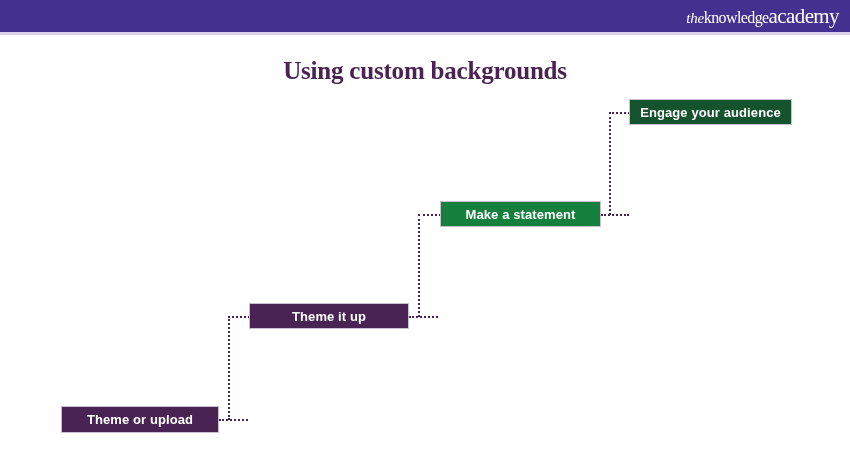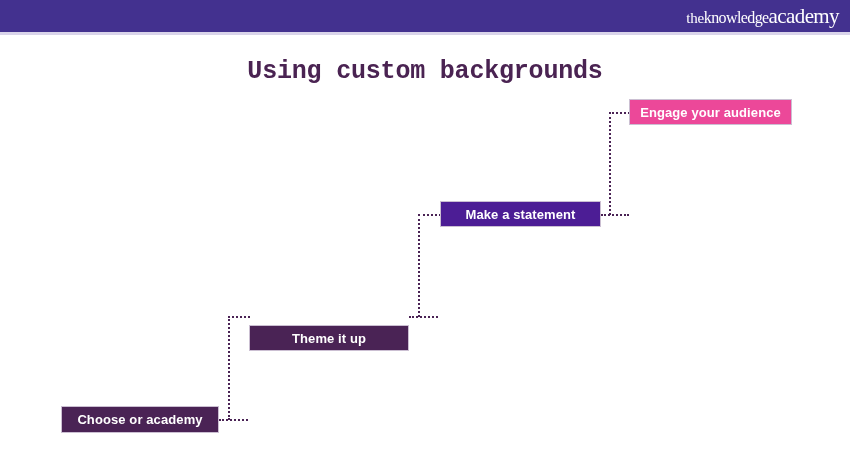--- a/index.html
+++ b/index.html
@@ -43,20 +43,21 @@
     position: absolute;
     right: 11px;
     top: 2px;
     height: 28px;
     line-height: 28px;
     color: #ffffff;
     white-space: nowrap;
     font-family: "Liberation Serif", serif;
   }
   .brand-the {
+    font-style: italic;
     font-size: 15px;
     letter-spacing: -0.3px;
   }
   .brand-knowledge {
     font-size: 16px;
     letter-spacing: -0.6px;
   }
   .brand-academy {
     font-size: 21px;
     font-weight: normal;
@@ -67,21 +68,21 @@
   #slide-title {
     position: absolute;
     left: 0;
     top: 57px;
     width: 850px;
     text-align: center;
     color: #4a2352;
     font-size: 25px;
     font-weight: bold;
     letter-spacing: -0.2px;
-    font-family: Liberation Mono, monospace;
+    font-family: Liberation Serif, serif;
   }
 
   
   #staircase {
     position: absolute;
     left: 0; top: 0;
     width: 850px;
     height: 450px;
   }
 
@@ -136,27 +137,27 @@
         <div class="conn-h" style="left: 409px; top: 316px; width: 29px; border-top-color: rgb(74, 35, 85);"></div>
         <div class="conn-v" style="left: 418px; top: 214px; height: 103px; border-left-color: rgb(74, 35, 85);"></div>
         <div class="conn-h" style="left: 418px; top: 214px; width: 23px; border-top-color: rgb(74, 35, 85);"></div>
         <div class="conn-h" style="left: 601px; top: 214px; width: 28px; border-top-color: rgb(74, 35, 85);"></div>
         <div class="conn-v" style="left: 609px; top: 112px; height: 103px; border-left-color: rgb(74, 35, 85);"></div>
         <div class="conn-h" style="left: 609px; top: 112px; width: 21px; border-top-color: rgb(74, 35, 85);"></div>
       </div>
 
     <div id="step-layer">
         <div class="step-box" style="left: 61px; top: 406px; width: 158px; height: 27px; background: rgb(74, 35, 85); border-color: rgb(203, 191, 210); color: rgb(255, 255, 255);">
-          <span>Choose or academy</span>
+          <span>Theme or upload</span>
         </div>
-        <div class="step-box" style="left: 249px; top: 303px; width: 160px; height: 26px; background: rgb(74, 35, 85); border-color: rgb(203, 191, 210); color: rgb(255, 255, 255); margin-top: 22px;">
+        <div class="step-box" style="left: 249px; top: 303px; width: 160px; height: 26px; background: rgb(74, 35, 85); border-color: rgb(203, 191, 210); color: rgb(255, 255, 255);">
           <span>Theme it up</span>
         </div>
-        <div class="step-box" style="left: 440px; top: 201px; width: 161px; height: 26px; background: #4c1d95; border-color: rgb(203, 191, 210); color: rgb(255, 255, 255); text-align: center;">
+        <div class="step-box" style="left: 440px; top: 201px; width: 161px; height: 26px; background: #15803d; border-color: rgb(203, 191, 210); color: rgb(255, 255, 255); text-align: center;">
           <span>Make a statement</span>
         </div>
-        <div class="step-box" style="left: 629px; top: 99px; width: 163px; height: 26px; background: #ec4899; border-color: rgb(203, 191, 210); color: rgb(255, 255, 255);">
+        <div class="step-box" style="left: 629px; top: 99px; width: 163px; height: 26px; background: #14532d; border-color: rgb(203, 191, 210); color: rgb(255, 255, 255);">
           <span>Engage your audience</span>
         </div>
       </div>
   </div>
 
 </div>
 
 </body></html>

